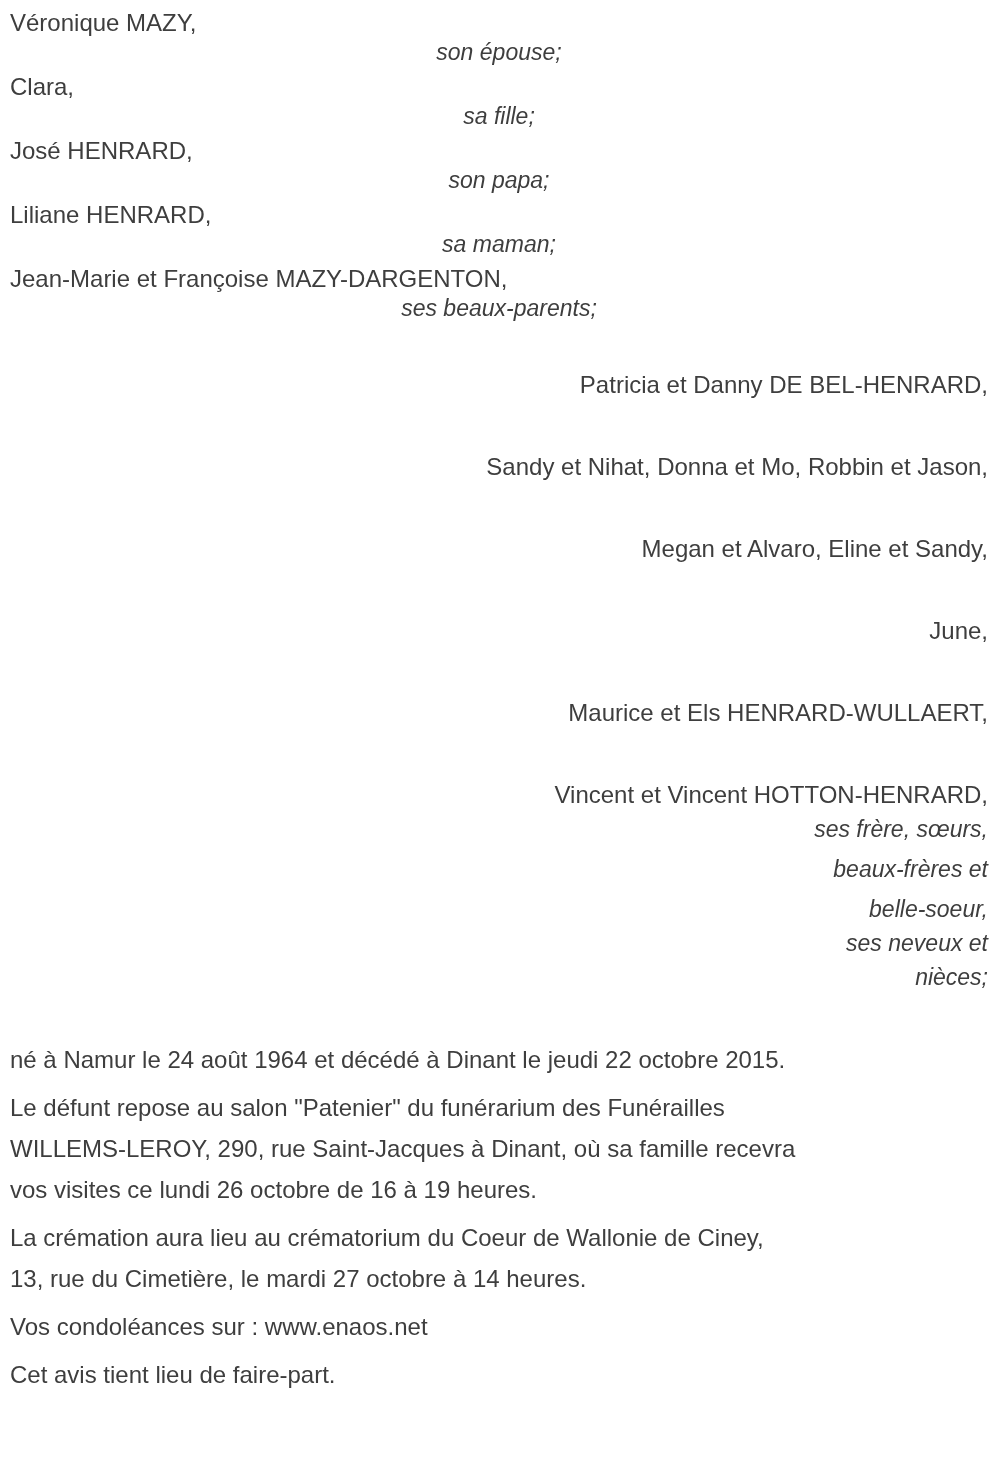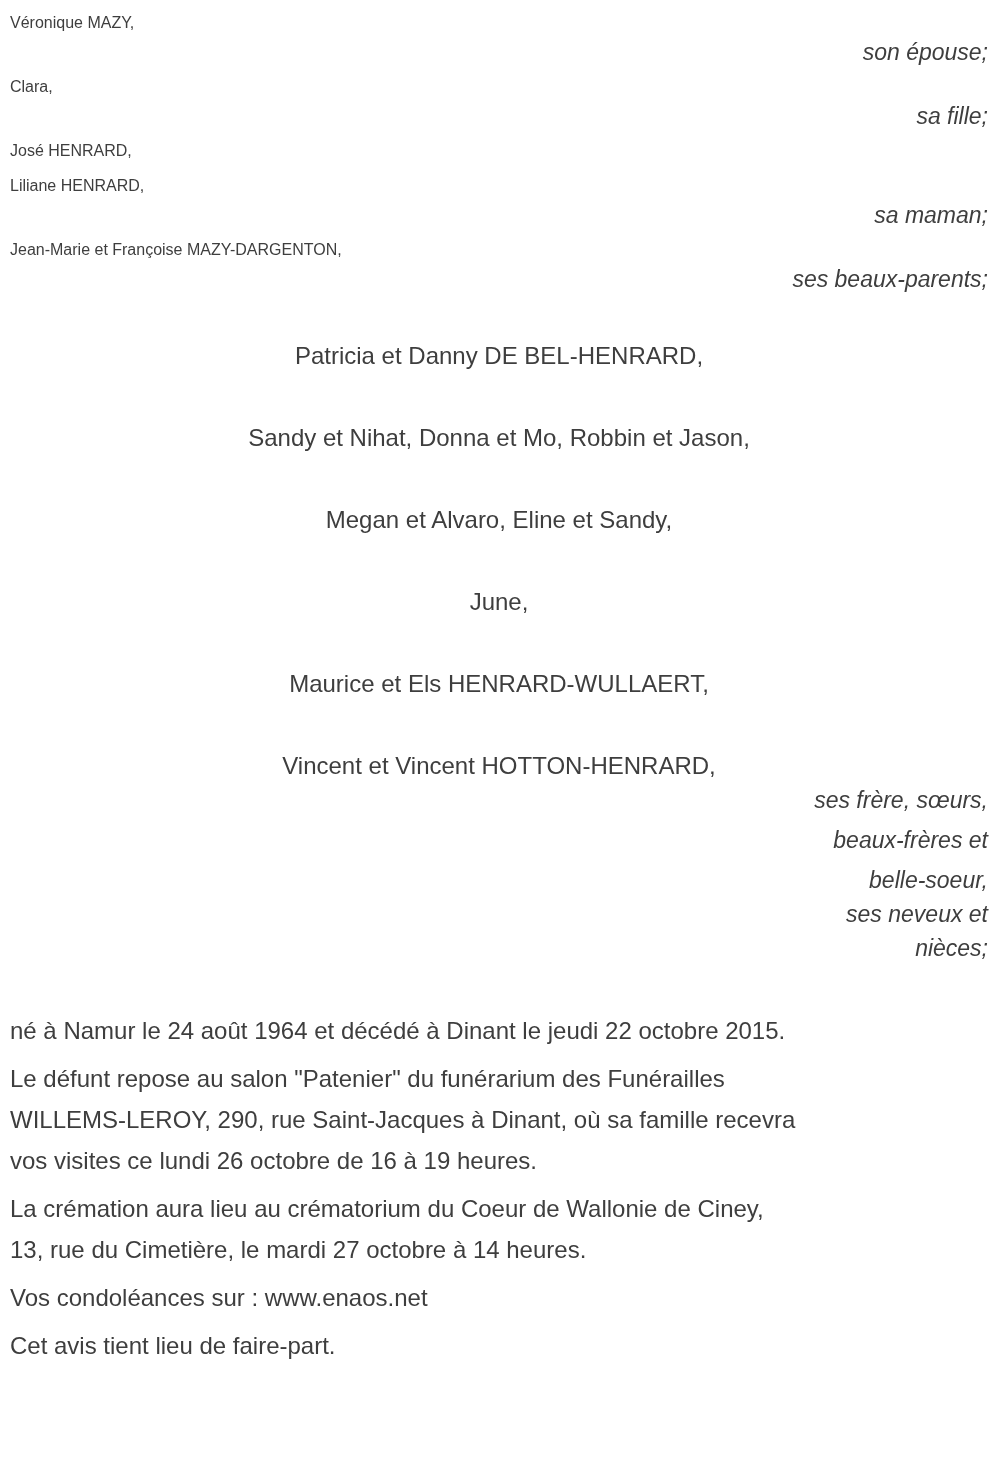--- a/index.html
+++ b/index.html
@@ -14,36 +14,36 @@
     color: #3e3e3e;
     box-sizing: border-box;
   }
   .page {
     padding: 8px 12px 24px 10px;
     box-sizing: border-box;
   }
   
   .pair { margin-bottom: 5px; }
   .pair .name {
-    font-size: 16px;
+    font-size: 24px;
     line-height: 30px;
     text-align: left;
   }
   .pair .relation {
     font-size: 23px;
     line-height: 29px;
     font-style: italic;
-    text-align: right;
+    text-align: center;
   }
   
   .group-names { margin-top: 6px; }
   .group-names .gname {
     font-size: 24px;
     line-height: 40px;
-    text-align: center;
+    text-align: right;
     margin-top: 42px;
   }
   .group-relations { margin-top: -6px; }
   .group-relations .grel {
     font-size: 23px;
     line-height: 40px;
     font-style: italic;
     text-align: right;
   }
   .group-relations .grel:nth-child(4) { line-height: 28px; }
@@ -87,20 +87,21 @@
     <div class="pair">
       <div class="name">Véronique MAZY,</div>
       <div class="relation">son épouse;</div>
     </div>
     <div class="pair">
       <div class="name">Clara,</div>
       <div class="relation">sa fille;</div>
     </div>
     <div class="pair">
       <div class="name">José HENRARD,</div>
+      <div class="relation">son papa;</div>
     </div>
     <div class="pair">
       <div class="name">Liliane HENRARD,</div>
       <div class="relation">sa maman;</div>
     </div>
     <div class="pair">
       <div class="name">Jean-Marie et Françoise MAZY-DARGENTON,</div>
       <div class="relation">ses beaux-parents;</div>
     </div>
   </section>

